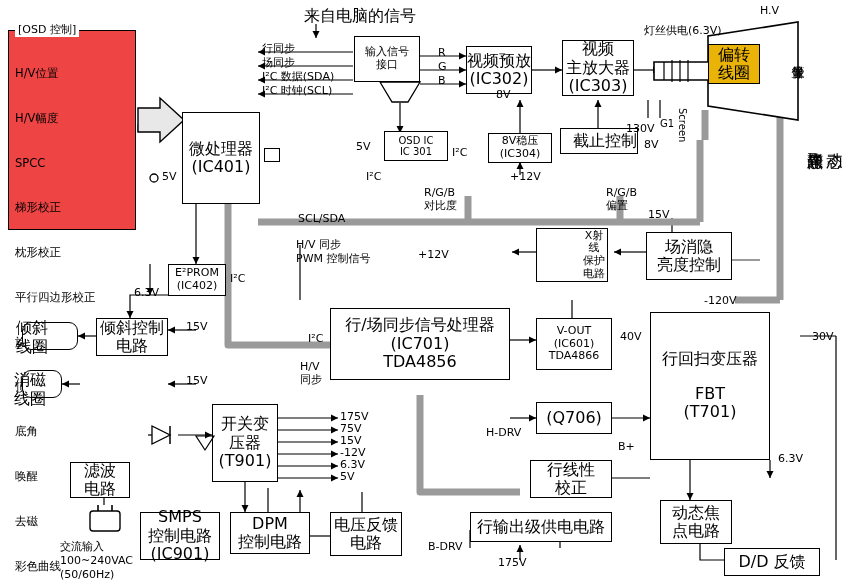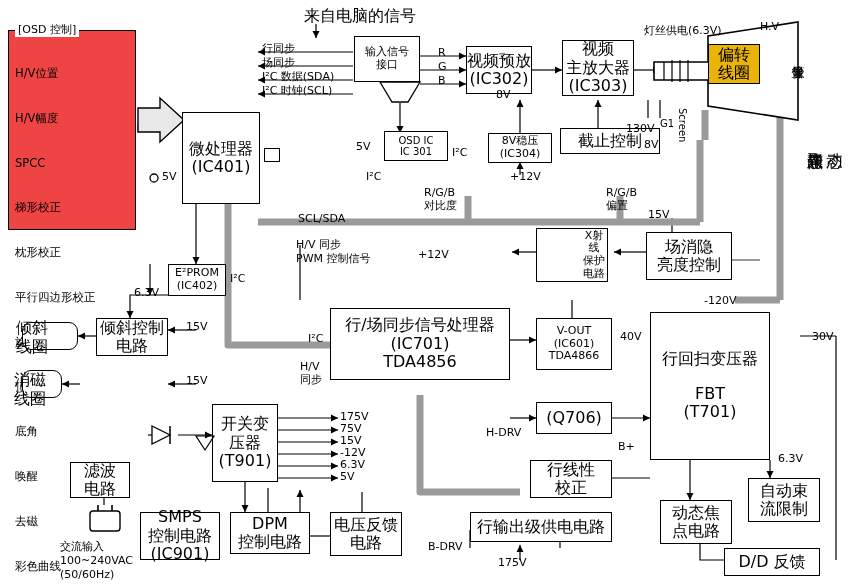--- a/index.html
+++ b/index.html
@@ -214,21 +214,21 @@
     <div>视频</div>
     <div>主放大器</div>
     <div>(IC303)</div>
   </div>
 
   <div class="box f11" style="left:488px;top:133px;width:64px;height:30px;">
     <div>8V稳压</div>
     <div>(IC304)</div>
   </div>
 
-  <div class="box f12" style="left:560px;top:128px;width:100px;height:26px;">
+  <div class="box f12" style="left:560px;top:128px;width:78px;height:26px;align-items:flex-end;">
     <div>截止控制</div>
   </div>
 
   <svg style="left:648px;top:20px;" width="190" height="106">
     <path d="M6,42 L60,42 L60,16 L150,2 L150,100 L60,86 L60,60 L6,60 Z" fill="#fff" stroke="#000" stroke-width="1.6"></path>
     <line x1="16" y1="42" x2="16" y2="60" stroke="#000" stroke-width="1.2"></line>
     <line x1="24" y1="40" x2="24" y2="62" stroke="#000" stroke-width="1.2"></line>
     <line x1="32" y1="40" x2="32" y2="62" stroke="#000" stroke-width="1.2"></line>
     <line x1="40" y1="40" x2="40" y2="62" stroke="#000" stroke-width="1.2"></line>
   </svg>
@@ -313,24 +313,20 @@
 
   <div class="box f12" style="left:470px;top:512px;width:142px;height:30px;">
     <div>行输出级供电电路</div>
   </div>
 
   <div class="box f12" style="left:660px;top:500px;width:72px;height:44px;">
     <div>动态焦</div>
     <div>点电路</div>
   </div>
 
-  <div class="box f12" style="left:748px;top:478px;width:72px;height:44px;">
-    <div>自动束</div>
-    <div>流限制</div>
-  </div>
 
   <div class="box f12" style="left:724px;top:548px;width:96px;height:28px;">
     <div>D/D 反馈</div>
   </div>
 
   <div class="coil f11" style="left:22px;top:322px;width:56px;height:28px;"></div>
   <div class="lbl f12" style="left:16px;top:318px;line-height:1.2;">倾斜<br>线圈</div>
   <div class="coil f11" style="left:22px;top:370px;width:40px;height:28px;"></div>
   <div class="lbl f12" style="left:14px;top:370px;line-height:1.2;">消磁<br>线圈</div>
 
@@ -355,21 +351,21 @@
 
   <div class="lbl f12" style="left:304px;top:6px;">来自电脑的信号</div>
   <div class="lbl f11" style="left:262px;top:42px;">行同步</div>
   <div class="lbl f11" style="left:262px;top:56px;">场同步</div>
   <div class="lbl f11" style="left:262px;top:70px;">I²C 数据(SDA)</div>
   <div class="lbl f11" style="left:262px;top:84px;">I²C 时钟(SCL)</div>
   <div class="lbl f11" style="left:438px;top:46px;">R</div>
   <div class="lbl f11" style="left:438px;top:60px;">G</div>
   <div class="lbl f11" style="left:438px;top:74px;">B</div>
   <div class="lbl f11" style="left:644px;top:24px;">灯丝供电(6.3V)</div>
-  <div class="lbl f11" style="left:760px;top:4px;margin-top:16px;">H.V</div>
+  <div class="lbl f11" style="left:760px;top:4px;">H.V</div>
   <div class="lbl f10" style="left:660px;top:118px;">G1</div>
   <div class="lbl f10" style="left:676px;top:108px;writing-mode:vertical-rl;">Screen</div>
   <div class="lbl f12" style="left:806px;top:140px;line-height:1.2;writing-mode:vertical-rl;">动态
 静态聚焦</div>
 
   <div class="lbl f11" style="left:356px;top:140px;">5V</div>
   <div class="lbl f11" style="left:452px;top:146px;">I²C</div>
   <div class="lbl f11" style="left:366px;top:170px;">I²C</div>
   <div class="lbl f11" style="left:496px;top:88px;">8V</div>
   <div class="lbl f11" style="left:510px;top:170px;">+12V</div>

